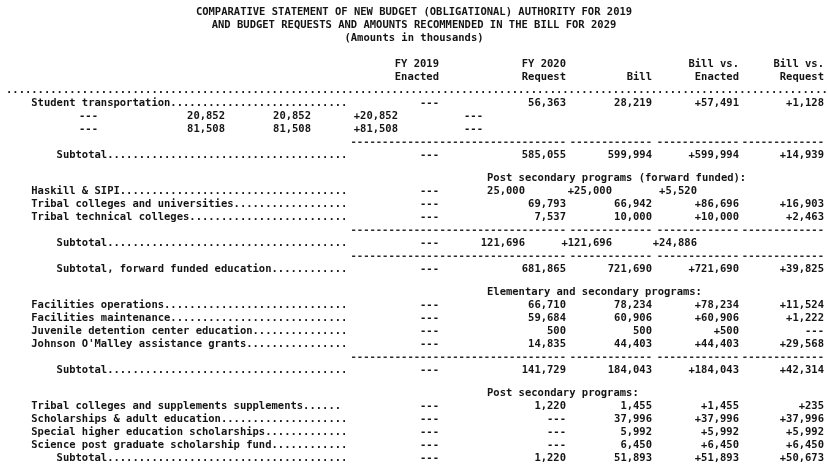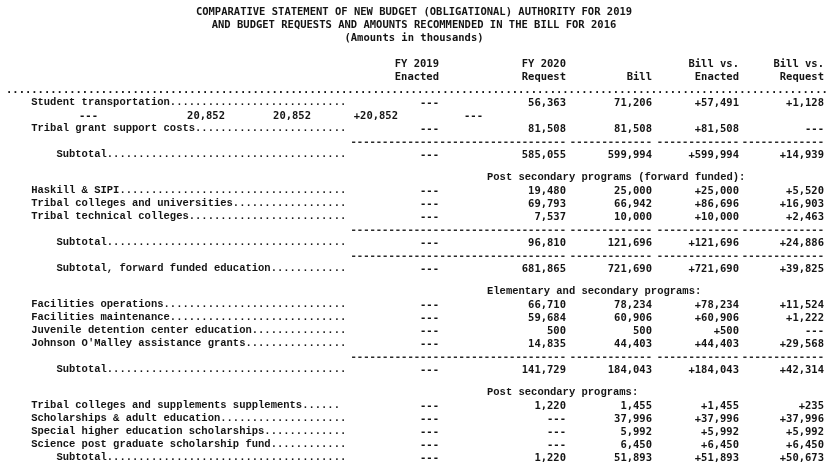--- a/index.html
+++ b/index.html
@@ -29,21 +29,20 @@
   }
   .trow {
     display: flex;
     white-space: pre;
     height: 13px;
   }
   .label {
     flex: none;
     width: 341px;
     overflow: hidden;
-    font-family: Liberation Mono, monospace;
   }
   .num {
     flex: none;
     text-align: right;
     overflow: hidden;
   }
   .c1 { width: 92px; }
   .c2 { width: 127px; }
   .c3 { width: 86px; }
   .c4 { width: 87px; }
@@ -58,21 +57,21 @@
   .section-row { margin-top: 10px; justify-content: flex-end; }
   .sep-row .num { color: #2a2a2a; }
 </style>
 </head>
 <body>
 
 <div class="page">
 
   <div class="title-block">
     <div>COMPARATIVE STATEMENT OF NEW BUDGET (OBLIGATIONAL) AUTHORITY FOR 2019</div>
-    <div>AND BUDGET REQUESTS AND AMOUNTS RECOMMENDED IN THE BILL FOR 2016</div>
+    <div>AND BUDGET REQUESTS AND AMOUNTS RECOMMENDED IN THE BILL FOR 2029</div>
     <div>(Amounts in thousands)</div>
   </div>
 
   <div class="trow">
     <div class="label"></div>
     <div class="num c1">FY 2019</div>
     <div class="num c2">FY 2020</div>
     <div class="num c3"></div>
     <div class="num c4">Bill vs.</div>
     <div class="num c5">Bill vs.</div>
@@ -82,31 +81,31 @@
     <div class="num c1">Enacted</div>
     <div class="num c2">Request</div>
     <div class="num c3">Bill</div>
     <div class="num c4">Enacted</div>
     <div class="num c5">Request</div>
   </div>
 
   <div class="rule">..................................................................................................................................</div>
 
   <div>
-      <div class="trow data-row"><div class="label">    Student transportation............................</div><div class="num c1">---</div><div class="num c2">56,363</div><div class="num c3">71,206</div><div class="num c4">+57,491</div><div class="num c5">+1,128</div></div>
+      <div class="trow data-row"><div class="label">    Student transportation............................</div><div class="num c1">---</div><div class="num c2">56,363</div><div class="num c3">28,219</div><div class="num c4">+57,491</div><div class="num c5">+1,128</div></div>
       <div class="trow data-row"><div class="num c1">---</div><div class="num c2">20,852</div><div class="num c3">20,852</div><div class="num c4">+20,852</div><div class="num c5">---</div></div>
-      <div class="trow data-row"><div class="label">    Tribal grant support costs........................</div><div class="num c1">---</div><div class="num c2">81,508</div><div class="num c3">81,508</div><div class="num c4">+81,508</div><div class="num c5">---</div></div>
+      <div class="trow data-row"><div class="num c1">---</div><div class="num c2">81,508</div><div class="num c3">81,508</div><div class="num c4">+81,508</div><div class="num c5">---</div></div>
       <div class="trow sep-row"><div class="label"></div><div class="num c1">--------------</div><div class="num c2">--------------------</div><div class="num c3">-------------</div><div class="num c4">-------------</div><div class="num c5">-------------</div></div>
       <div class="trow data-row"><div class="label">        Subtotal......................................</div><div class="num c1">---</div><div class="num c2">585,055</div><div class="num c3">599,994</div><div class="num c4">+599,994</div><div class="num c5">+14,939</div></div>
       <div class="trow section-row"><div class="label">Post secondary programs (forward funded):</div></div>
-      <div class="trow data-row"><div class="label">    Haskill &amp; SIPI....................................</div><div class="num c1">---</div><div class="num c2">19,480</div><div class="num c3">25,000</div><div class="num c4">+25,000</div><div class="num c5">+5,520</div></div>
+      <div class="trow data-row"><div class="label">    Haskill &amp; SIPI....................................</div><div class="num c1">---</div><div class="num c3">25,000</div><div class="num c4">+25,000</div><div class="num c5">+5,520</div></div>
       <div class="trow data-row"><div class="label">    Tribal colleges and universities..................</div><div class="num c1">---</div><div class="num c2">69,793</div><div class="num c3">66,942</div><div class="num c4">+86,696</div><div class="num c5">+16,903</div></div>
       <div class="trow data-row"><div class="label">    Tribal technical colleges.........................</div><div class="num c1">---</div><div class="num c2">7,537</div><div class="num c3">10,000</div><div class="num c4">+10,000</div><div class="num c5">+2,463</div></div>
       <div class="trow sep-row"><div class="label"></div><div class="num c1">--------------</div><div class="num c2">--------------------</div><div class="num c3">-------------</div><div class="num c4">-------------</div><div class="num c5">-------------</div></div>
-      <div class="trow data-row"><div class="label">        Subtotal......................................</div><div class="num c1">---</div><div class="num c2">96,810</div><div class="num c3">121,696</div><div class="num c4">+121,696</div><div class="num c5">+24,886</div></div>
+      <div class="trow data-row"><div class="label">        Subtotal......................................</div><div class="num c1">---</div><div class="num c3">121,696</div><div class="num c4">+121,696</div><div class="num c5">+24,886</div></div>
       <div class="trow sep-row"><div class="label"></div><div class="num c1">--------------</div><div class="num c2">--------------------</div><div class="num c3">-------------</div><div class="num c4">-------------</div><div class="num c5">-------------</div></div>
       <div class="trow data-row"><div class="label">        Subtotal, forward funded education............</div><div class="num c1">---</div><div class="num c2">681,865</div><div class="num c3">721,690</div><div class="num c4">+721,690</div><div class="num c5">+39,825</div></div>
       <div class="trow section-row"><div class="label">Elementary and secondary programs:</div></div>
       <div class="trow data-row"><div class="label">    Facilities operations.............................</div><div class="num c1">---</div><div class="num c2">66,710</div><div class="num c3">78,234</div><div class="num c4">+78,234</div><div class="num c5">+11,524</div></div>
       <div class="trow data-row"><div class="label">    Facilities maintenance............................</div><div class="num c1">---</div><div class="num c2">59,684</div><div class="num c3">60,906</div><div class="num c4">+60,906</div><div class="num c5">+1,222</div></div>
       <div class="trow data-row"><div class="label">    Juvenile detention center education...............</div><div class="num c1">---</div><div class="num c2">500</div><div class="num c3">500</div><div class="num c4">+500</div><div class="num c5">---</div></div>
       <div class="trow data-row"><div class="label">    Johnson O'Malley assistance grants................</div><div class="num c1">---</div><div class="num c2">14,835</div><div class="num c3">44,403</div><div class="num c4">+44,403</div><div class="num c5">+29,568</div></div>
       <div class="trow sep-row"><div class="label"></div><div class="num c1">--------------</div><div class="num c2">--------------------</div><div class="num c3">-------------</div><div class="num c4">-------------</div><div class="num c5">-------------</div></div>
       <div class="trow data-row"><div class="label">        Subtotal......................................</div><div class="num c1">---</div><div class="num c2">141,729</div><div class="num c3">184,043</div><div class="num c4">+184,043</div><div class="num c5">+42,314</div></div>
       <div class="trow section-row"><div class="label">Post secondary programs:</div></div>

